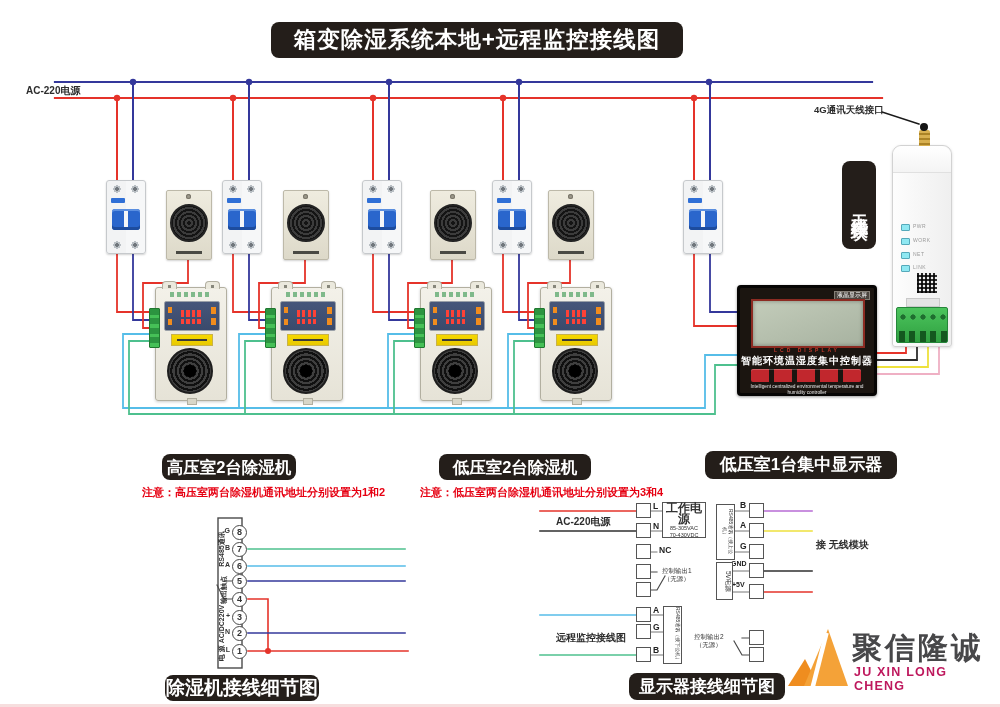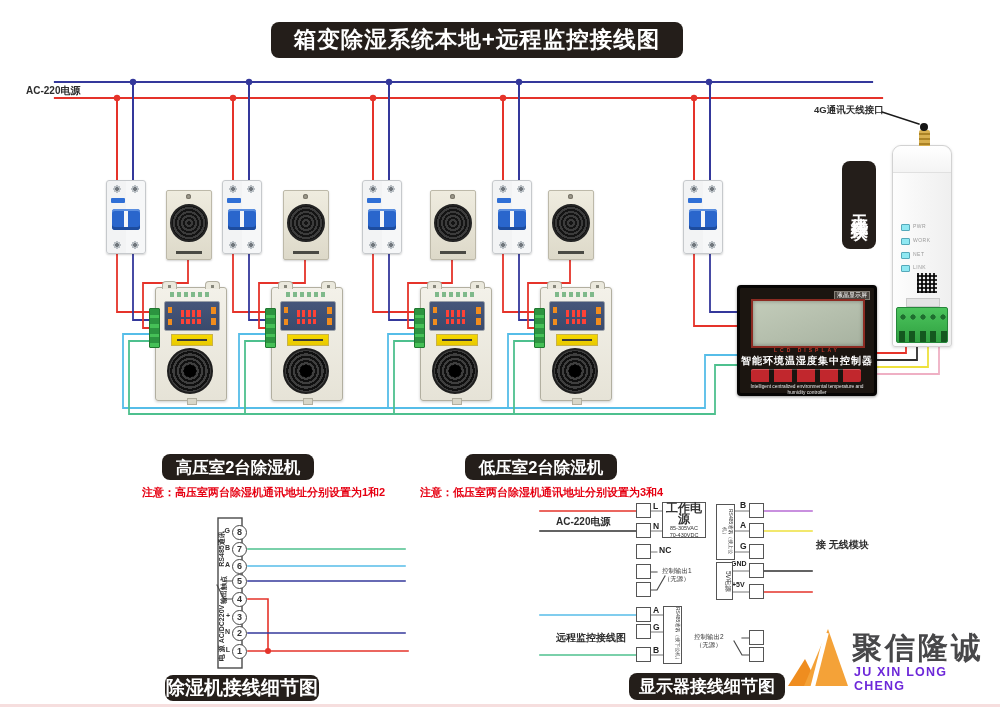--- a/index.html
+++ b/index.html
@@ -4,22 +4,22 @@
 <style>
   html,body{margin:0;padding:0;background:#fff;}
   .canvas{position:relative;width:1000px;height:707px;background:#fff;overflow:hidden;
           font-family:"Liberation Sans","DejaVu Sans",sans-serif;}
   .wires{position:absolute;left:0;top:0;z-index:1;}
 
   
   .tagbox{position:absolute;z-index:3;background:#241e1a;color:#fff;border-radius:7px;
           font-weight:bold;text-align:center;box-shadow:0 0 0 1px #241e1a;}
   .main-title{left:272px;top:23px;width:410px;height:34px;line-height:34px;font-size:22.5px;letter-spacing:1px;}
-  .sec1{left:163px;top:455px;width:150px;height:24px;line-height:24px;font-size:16.5px;}
-  .sec2{left:440px;top:455px;width:150px;height:24px;line-height:24px;font-size:16.5px;margin-left:26px;}
+  .sec1{left:163px;top:455px;width:132px;height:24px;line-height:24px;font-size:16.5px;}
+  .sec2{left:440px;top:455px;width:150px;height:24px;line-height:24px;font-size:16.5px;}
   .sec3{left:706px;top:452px;width:190px;height:26px;line-height:26px;font-size:17px;}
   .dt1{left:166px;top:676px;width:152px;height:24px;line-height:24px;font-size:19px;}
   .dt2{left:630px;top:674px;width:154px;height:25px;line-height:25px;font-size:17px;}
   .wireless-tag{left:843px;top:162px;width:32px;height:86px;font-size:17px;letter-spacing:3px;
                 writing-mode:vertical-rl;text-orientation:upright;line-height:32px;padding-top:4px;box-sizing:border-box;}
 
   .note{position:absolute;z-index:3;color:#e60012;font-size:11px;font-weight:bold;white-space:nowrap;}
   .small-lab{position:absolute;z-index:3;color:#2d2d2d;font-size:10px;white-space:nowrap;font-weight:bold;}
 
   
@@ -124,21 +124,21 @@
   .wp-box{position:absolute;z-index:3;left:662px;top:502px;width:42px;height:34px;border:1px solid #555;background:#fff;
       text-align:center;color:#333;}
   .wp-l1{font-size:12px;font-weight:bold;line-height:11px;}
   .wp-l2{font-size:5.5px;line-height:7px;}
   .vbox{position:absolute;z-index:3;border:1px solid #555;background:#fff;color:#333;
       writing-mode:vertical-rl;text-orientation:sideways;text-align:center;}
   .relay-lab{position:absolute;z-index:3;font-size:6.5px;color:#333;line-height:1.25;text-align:center;white-space:nowrap;}
 
   
   .logo-cn{position:absolute;left:852px;top:628px;font-size:30px;font-weight:bold;color:#474749;letter-spacing:3px;z-index:3;}
-  .logo-en{position:absolute;left:854px;top:665px;font-size:12.5px;font-weight:bold;color:#6d28d9;letter-spacing:1.2px;z-index:3;}
+  .logo-en{position:absolute;left:854px;top:665px;font-size:12.5px;font-weight:bold;color:#be185d;letter-spacing:1.2px;z-index:3;}
   .bottom-line{position:absolute;left:0;right:0;bottom:0;height:3px;background:#f6dede;}
 </style>
 </head>
 <body>
 
 <div class="canvas">
 
   <svg class="wires" width="1000" height="707" fill="none" stroke-linecap="square">
 
     <g stroke-width="2.2">
@@ -318,20 +318,21 @@
     <div class="m-ledlab" style="top:105px;">NET</div>
     <div class="m-led" style="top:119px;"></div>
     <div class="m-ledlab" style="top:118px;">LINK</div>
     <div class="m-qr"></div>
     <div class="m-bar"></div>
     <div class="m-term"></div>
   </div>
 
   <div class="tagbox sec1">高压室2台除湿机</div>
   <div class="tagbox sec2">低压室2台除湿机</div>
+  <div class="tagbox sec3">低压室1台集中显示器</div>
   <div class="note" style="left:142px;top:485px;">注意：高压室两台除湿机通讯地址分别设置为1和2</div>
   <div class="note" style="left:420px;top:485px;">注意：低压室两台除湿机通讯地址分别设置为3和4</div>
 
   <div class="pin-circle" style="top:525px;">8</div>
   <div class="pin-circle" style="top:542px;">7</div>
   <div class="pin-circle" style="top:559px;">6</div>
   <div class="pin-circle" style="top:574px;">5</div>
   <div class="pin-circle" style="top:592px;">4</div>
   <div class="pin-circle" style="top:610px;">3</div>
   <div class="pin-circle" style="top:626px;">2</div>

